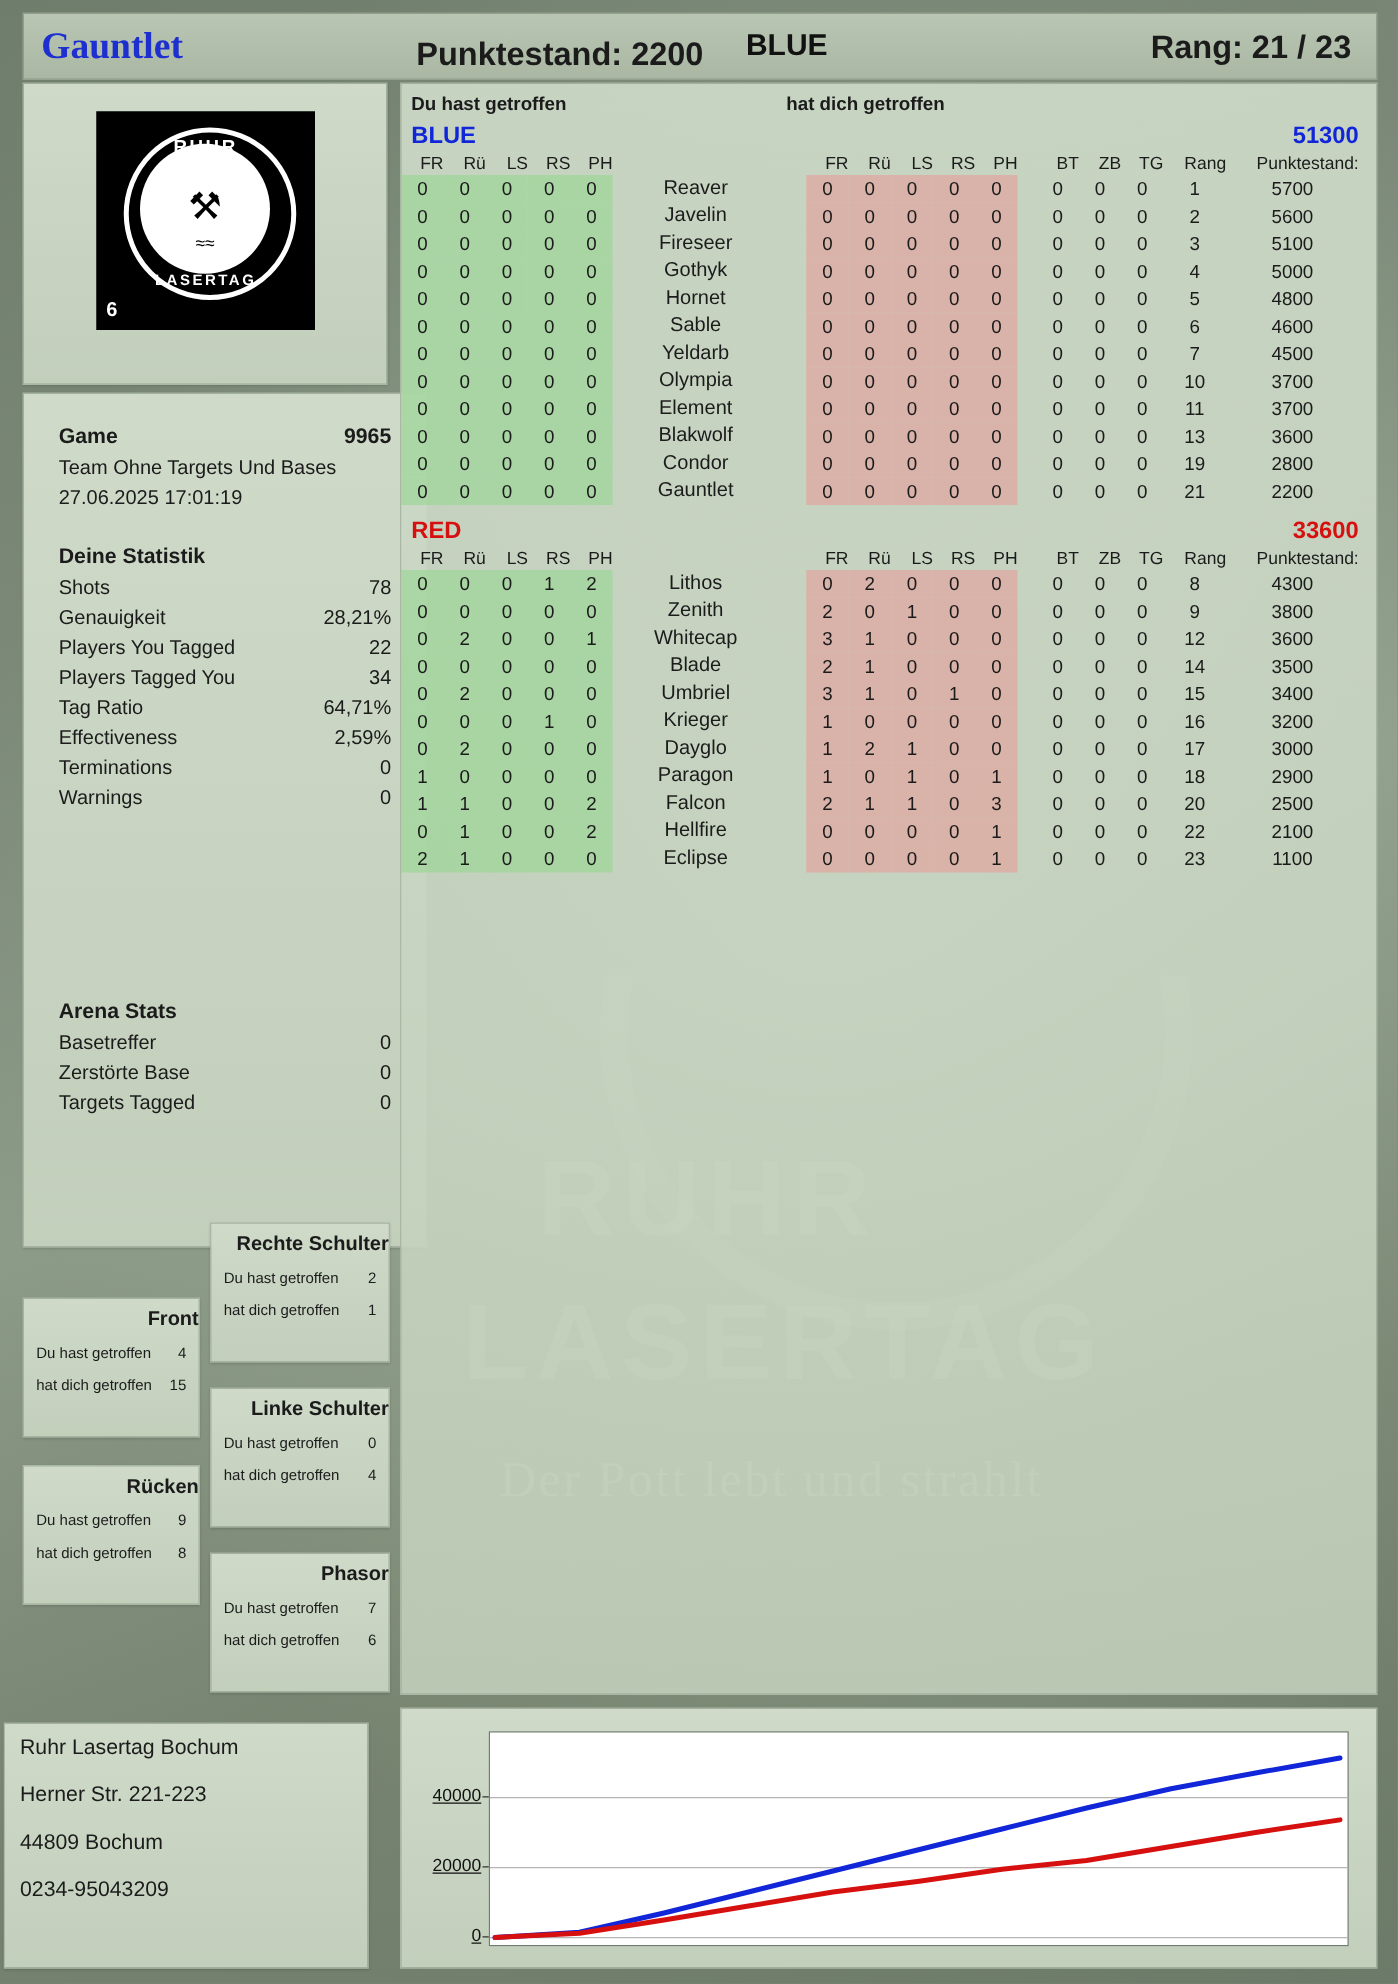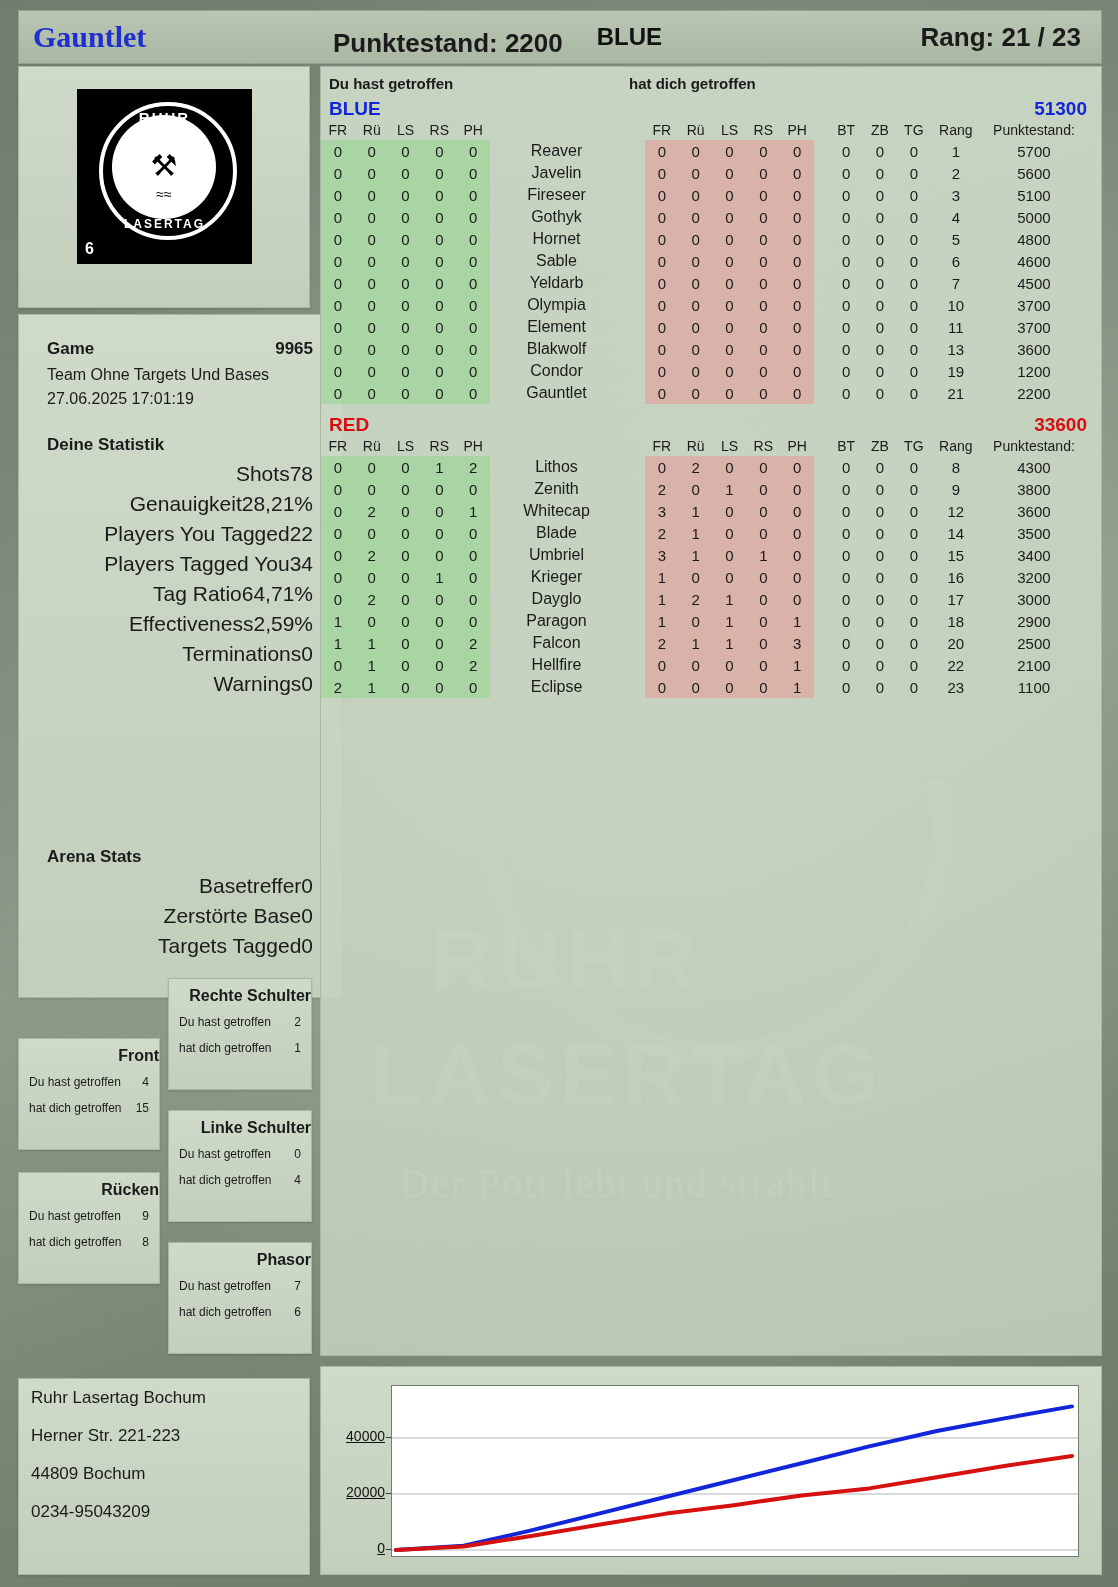--- a/index.html
+++ b/index.html
@@ -71,55 +71,55 @@
     position:absolute;left:35px;top:26px;width:104px;height:104px;border-radius:50%;
     background:#fff;
   }
   .logo-top-text{position:absolute;left:0;top:20px;width:175px;text-align:center;font-size:15px;font-weight:bold;letter-spacing:2px;color:#fff;}
   .logo-bot-text{position:absolute;left:0;top:128px;width:175px;text-align:center;font-size:12px;font-weight:bold;letter-spacing:2px;color:#fff;}
   .logo-hammers{position:absolute;left:56px;top:56px;width:62px;height:42px;color:#000;font-size:30px;line-height:42px;text-align:center;}
   .logo-wave{position:absolute;left:55px;top:100px;width:64px;height:10px;color:#000;font-size:14px;text-align:center;line-height:10px;}
   .logo-num{position:absolute;left:8px;bottom:6px;font-size:16px;font-weight:bold;color:#fff;}
 
   #game-panel{position:absolute;left:18px;top:314px;width:290px;height:650px;padding:16px;}
-  .row{display:flex;justify-content:flex-end;padding:3px 12px;font-size:21px;}
+  .row{display:flex;justify-content:space-between;padding:3px 12px;font-size:16px;}
   .row .k{}
   .row .v{font-weight:normal;}
   .hdr{display:flex;justify-content:space-between;padding:8px 12px 4px;font-size:17px;font-weight:bold;}
   .plain{padding:3px 12px;font-size:16px;}
   .gap{height:16px;}
 
   
   .zone{position:absolute;}
   .zone .zt{text-align:right;font-weight:bold;font-size:16px;padding:8px 0 4px;}
   .zone .zr{display:flex;justify-content:space-between;font-size:12px;padding:6px 10px 6px;}
   #zone-front{left:18px;top:1038px;width:140px;height:110px;}
   #zone-rshoulder{left:168px;top:978px;width:142px;height:110px;}
   #zone-back{left:18px;top:1172px;width:140px;height:110px;}
   #zone-lshoulder{left:168px;top:1110px;width:142px;height:110px;}
   #zone-phasor{left:168px;top:1242px;width:142px;height:110px;}
 
-  #address-panel{position:absolute;left:18px;top:1378px;width:290px;height:195px;}
+  #address-panel{position:absolute;left:3px;top:1378px;width:290px;height:195px;}
   .addr{padding:9px 12px;font-size:17px;}
 
   
   #score-panel{position:absolute;left:320px;top:66px;width:780px;height:1288px;
     background:linear-gradient(180deg,rgba(206,218,200,0.92) 0%,rgba(193,207,186,0.9) 100%);
     border:1px solid #aab7a4;}
   .colhdr{display:flex;font-weight:bold;font-size:15px;padding:8px 0 4px;}
   .colhdr .a{width:300px;padding-left:8px;}
   .colhdr .b{width:300px;}
   .teamline{display:flex;align-items:center;padding:2px 0 0;}
   .teamname{font-size:19px;font-weight:bold;padding-left:8px;}
   .teamtotal{margin-left:auto;font-size:19px;font-weight:bold;padding-right:14px;}
   .blue{color:#1126d8;}
   .red{color:#d60f0f;}
   table.stats{border-collapse:collapse;width:780px;font-size:15px;}
   table.stats td,table.stats th{padding:2px 0;text-align:center;font-weight:normal;}
-  table.stats th{font-size:14px;}
+  table.stats th{font-size:14px;text-align:right;}
   .g{background:rgba(150,215,145,0.62);}
   .r{background:rgba(225,165,160,0.72);}
   .nm{width:120px;text-align:right;padding-right:22px !important;font-size:16px;}
   .c{width:31px;}
   .sp{width:14px;}
   .c2{width:31px;}
   .rk{width:46px;}
   .pt{width:96px;text-align:right;padding-right:14px !important;}
   .hdrrow th{padding-bottom:3px;}
 
@@ -516,21 +516,21 @@
             <td class="c2 r">0</td>
             <td class="c2 r">0</td>
             <td class="c2 r">0</td>
             <td class="c2 r">0</td>
             <td class="c2 r">0</td>
             <td class="sp"></td>
             <td class="c">0</td>
             <td class="c">0</td>
             <td class="c">0</td>
             <td class="rk">19</td>
-            <td class="pt">1200</td>
+            <td class="pt">2800</td>
           </tr>
       <tr>
             <td class="c g">0</td>
             <td class="c g">0</td>
             <td class="c g">0</td>
             <td class="c g">0</td>
             <td class="c g">0</td>
             <td class="nm">Gauntlet</td>
             <td class="c2 r">0</td>
             <td class="c2 r">0</td>

